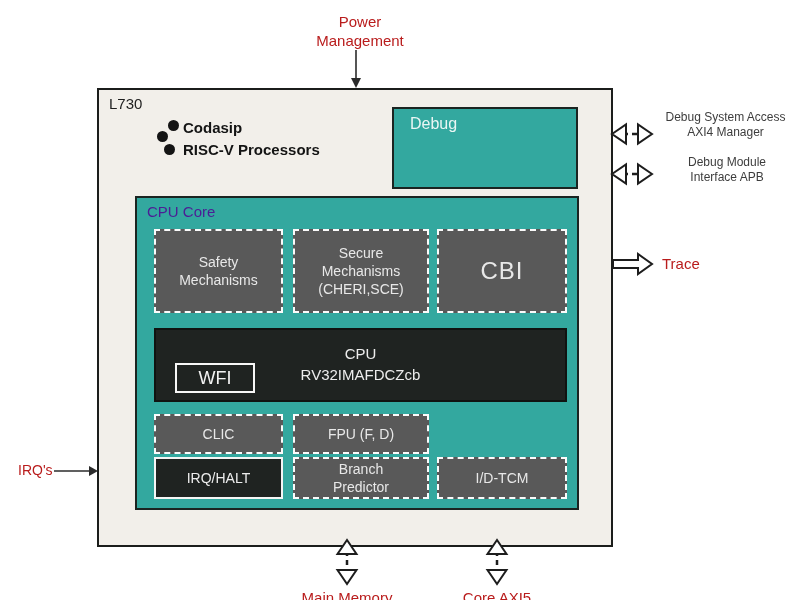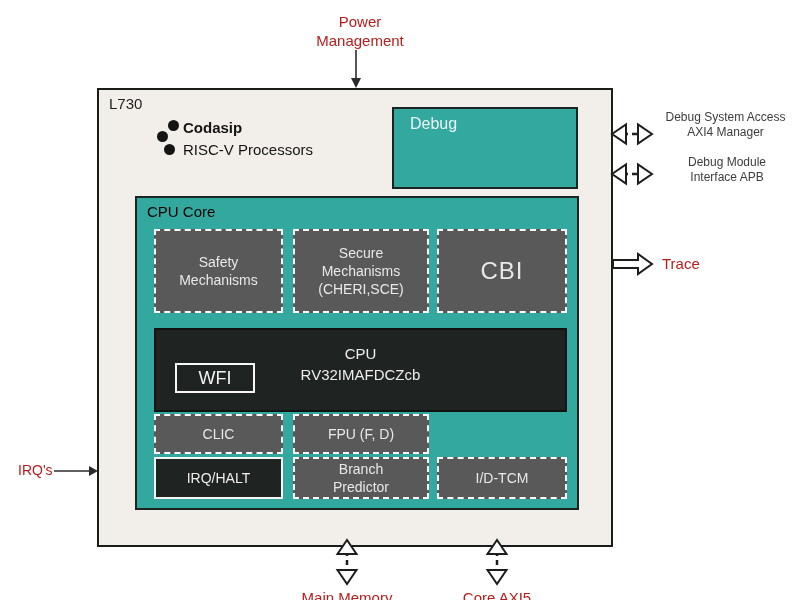--- a/index.html
+++ b/index.html
@@ -15,46 +15,46 @@
   #main-box{
     left:97px;top:88px;width:516px;height:459px;box-sizing:border-box;
     background:#F2EFEA;border:2px solid #1B1D1B;
   }
   #l730{left:10px;top:5px;font-size:15px;color:#1e1e1e;}
 
   
   #logo{left:53px;top:28px;width:220px;height:50px;color:#141414;}
   .logo-dot{position:absolute;width:11px;height:11px;border-radius:50%;background:#141414;}
   #logo-text-1{position:absolute;left:31px;top:1px;font-size:15px;font-weight:bold;}
-  #logo-text-2{position:absolute;left:31px;top:23px;font-size:15px;font-weight:normal;}
+  #logo-text-2{position:absolute;left:31px;top:23px;font-size:15px;font-weight:bold;}
 
   
   #debug-box{
     left:293px;top:17px;width:186px;height:82px;box-sizing:border-box;
     background:#33A89F;border:2px solid #1B2421;
   }
   #debug-label{left:16px;top:6px;font-size:16px;color:#EAF6F4;}
 
   
   #cpu-core{
     left:36px;top:106px;width:444px;height:314px;box-sizing:border-box;
     background:#33A89F;border:2px solid #1B2421;
   }
-  #cpu-core-label{left:10px;top:5px;font-size:15px;color:#000000;}
+  #cpu-core-label{left:10px;top:5px;font-size:15px;color:#4c1d95;}
 
   .gray-box{
     box-sizing:border-box;background:#595959;border:2px dashed #FBFBFB;
     color:#E8E8E8;font-size:14px;line-height:18px;
   }
   .dark-box{
     box-sizing:border-box;background:#1F2321;color:#EDEDED;
   }
   #box-cbi{font-size:24px;letter-spacing:1px;}
 
-  #cpu-box{left:17px;top:130px;width:413px;height:84px;border:2px solid #101311;}
+  #cpu-box{left:17px;top:130px;width:413px;height:74px;border:2px solid #101311;}
   #cpu-text{left:0;top:13px;width:100%;text-align:center;font-size:15px;line-height:21px;}
   #wfi-box{
     left:19px;top:33px;width:80px;height:30px;box-sizing:border-box;
     border:2px solid #F7F7F7;font-size:18px;color:#F2F2F2;
   }
   #box-irq-halt{border:2px solid #F5F5F5;font-size:14px;}
 
   
   .ext-label{font-size:15px;color:#b91c1c;}
   .small-label{font-size:12px;line-height:15px;color:#3d3d3d;}

